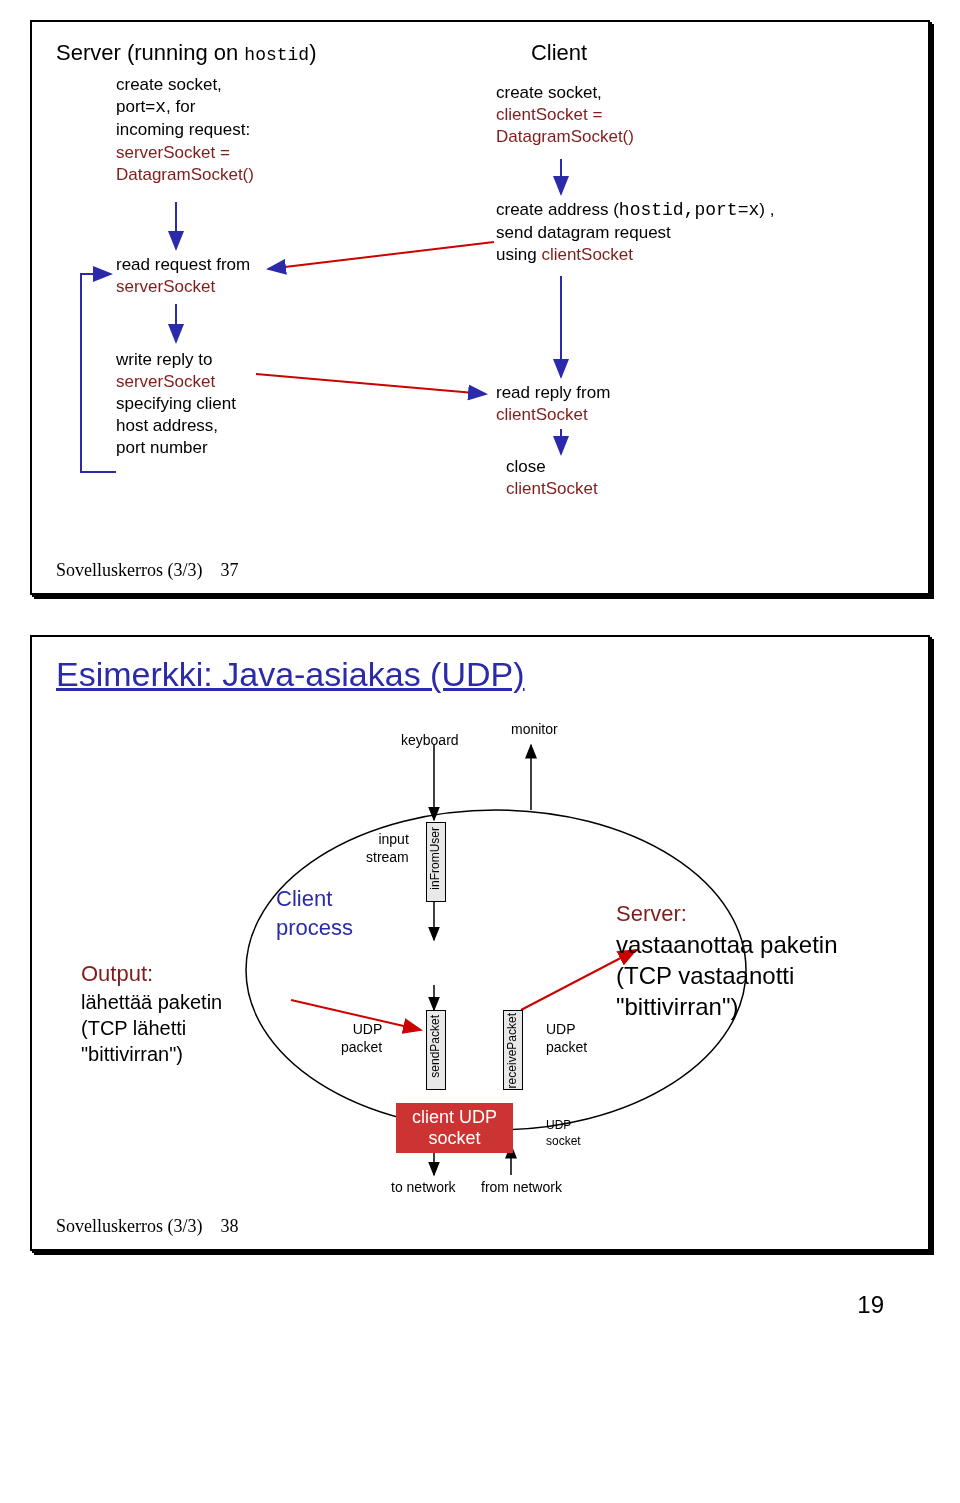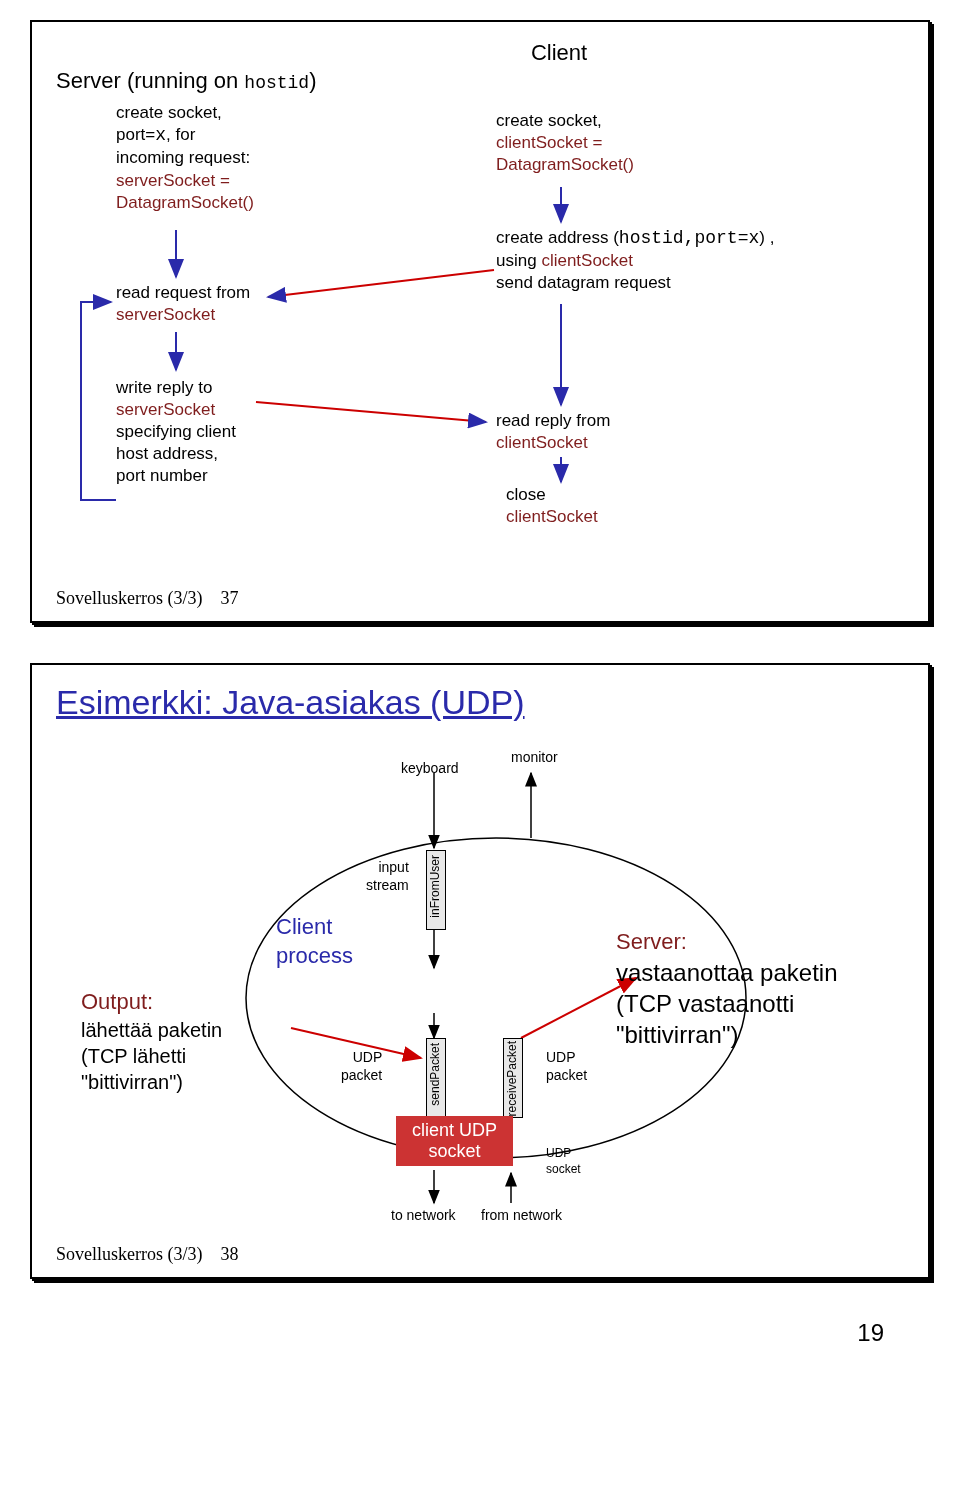--- a/index.html
+++ b/index.html
@@ -61,20 +61,21 @@
   .small { font-size: 14px; }
   .tiny { font-size: 12px; }
   .udp-socket-box {
     position:absolute;
     background:#cc3333;
     color:#fff;
     font-family:"Comic Sans MS", cursive, sans-serif;
     text-align:center;
     padding:4px 16px;
     font-size:18px;
+    margin-top:15px;
   }
   .io-rect {
     position:absolute;
     border:1px solid #000;
     background:#e8e8e8;
     width:18px;
   }
   .vlabel {
     writing-mode: vertical-rl;
     transform: rotate(180deg);
@@ -85,21 +86,21 @@
     font-size: 24px;
     margin: 20px 56px 0 0;
   }
 </style>
 </head>
 <body>
 
 <div class="slide">
 
   <div class="row" style="margin-bottom:8px;">
-    <div style="width:56%;margin-top:28px;" class="subhead">
+    <div style="width:56%;" class="subhead">
       <span>Server (running on </span><span class="mono">hostid</span><span>)</span>
     </div>
     <div style="width:44%;" class="subhead">Client</div>
   </div>
 
   <div class="diagram-area">
 
     <svg width="860" height="480">
       <defs>
         <marker id="ah" markerWidth="10" markerHeight="8" refX="9" refY="4" orient="auto">
@@ -154,24 +155,24 @@
       <div>
         <span class="red">clientSocket =</span><br>
         <span class="red">DatagramSocket()</span>
       </div>
     </div>
 
     <div class="box" style="left:440px; top:125px;">
       <div>
         <span>create address (</span><span class="mono">hostid,port=x</span><span>) ,</span>
       </div>
+      <div>send datagram request</div>
       <div>
         <span>using </span><span class="red">clientSocket</span>
       </div>
-      <div>send datagram request</div>
     </div>
 
     <div class="box" style="left:440px; top:308px;">
       <div>read reply from</div>
       <div class="red">clientSocket</div>
     </div>
 
     <div class="box" style="left:450px; top:382px;">
       <div>close</div>
       <div class="red">clientSocket</div>

